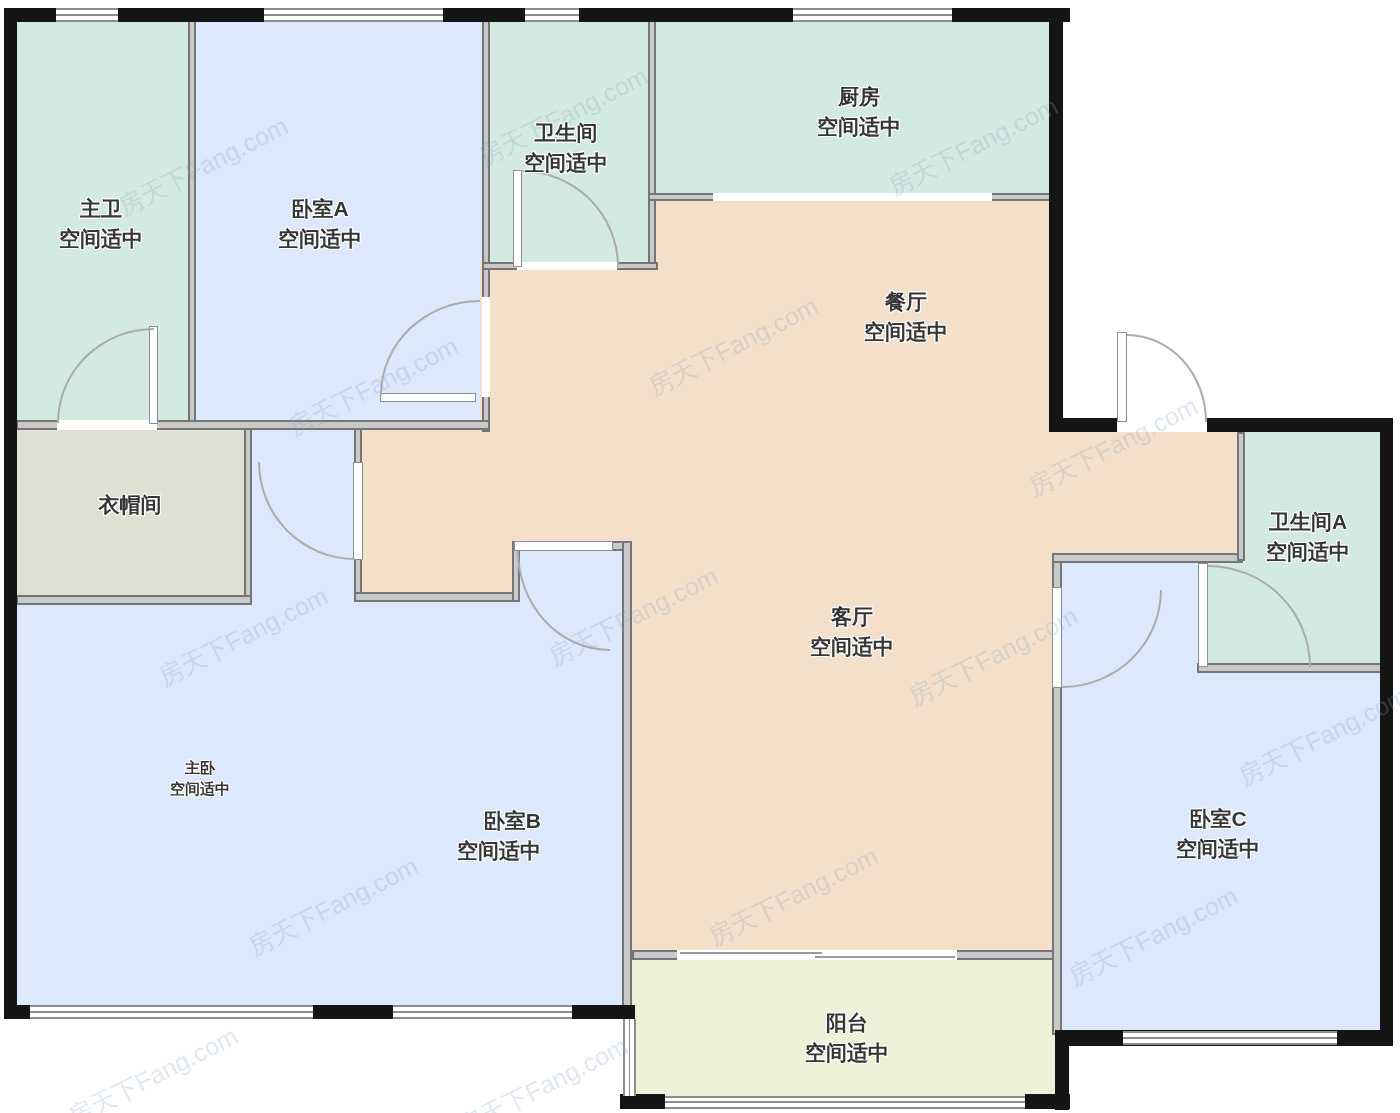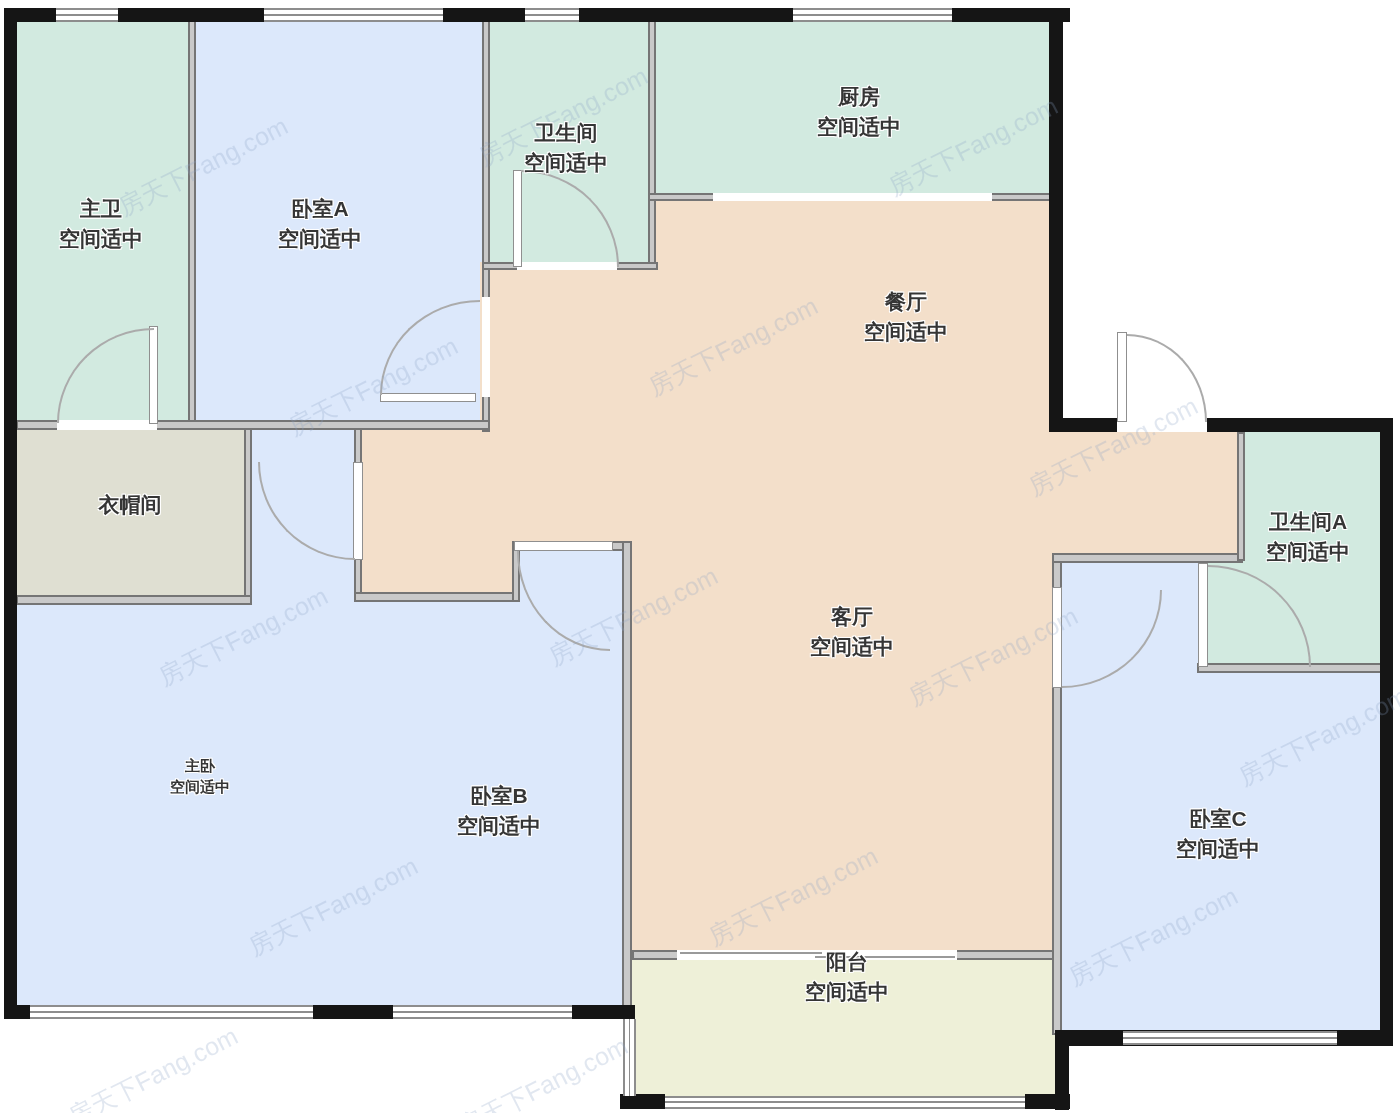--- a/index.html
+++ b/index.html
@@ -171,30 +171,30 @@
     <div>衣帽间</div>
   </div>
   <div class="label" style="left:817px;top:632px;margin-left:35px;">
     <div>客厅</div>
     <div>空间适中</div>
   </div>
   <div class="label" style="left:1308px;top:537px;">
     <div>卫生间A</div>
     <div>空间适中</div>
   </div>
-  <div class="label small" style="left:200px;top:778px;font-family:Liberation Mono, monospace;">
+  <div class="label small" style="left:200px;top:778px;">
     <div>主卧</div>
     <div>空间适中</div>
   </div>
-  <div class="label" style="left:499px;top:811px;">
+  <div class="label" style="left:499px;top:836px;text-align:right;">
     <div>卧室B</div>
     <div>空间适中</div>
   </div>
   <div class="label" style="left:1218px;top:834px;">
     <div>卧室C</div>
     <div>空间适中</div>
   </div>
-  <div class="label" style="left:847px;top:977px;">
+  <div class="label" style="left:847px;top:1038px;">
     <div>阳台</div>
     <div>空间适中</div>
   </div>
 
 </div>
 
 </body></html>

